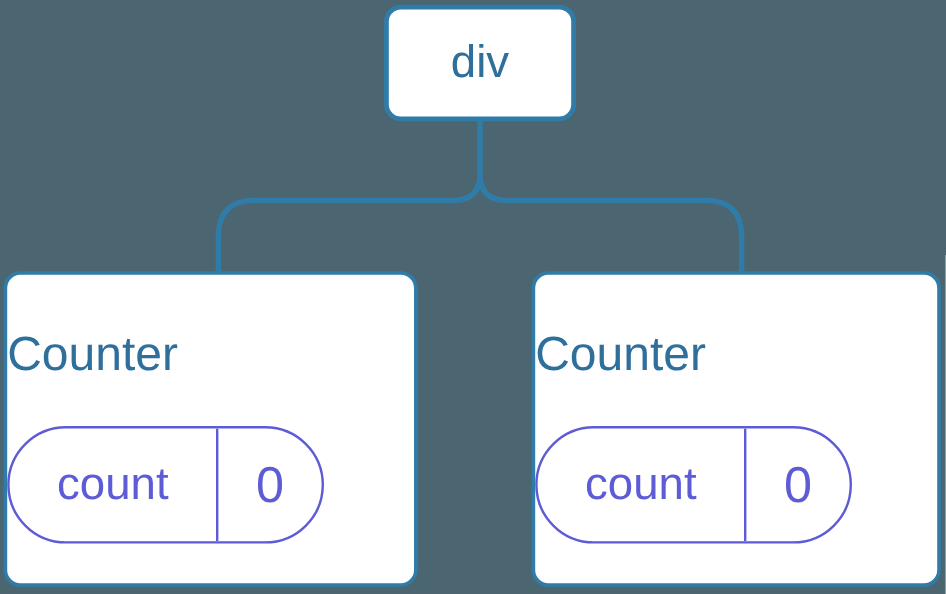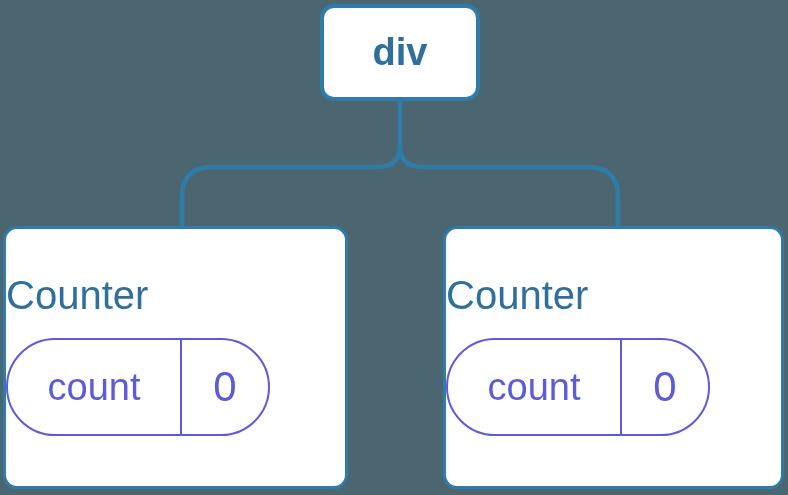--- a/index.html
+++ b/index.html
@@ -28,21 +28,21 @@
     box-sizing: border-box;
     background: var(--card-background, #FFFFFF);
     border: 4px solid var(--stroke-blue, #2F7CA8);
     border-radius: 14px;
     display: flex;
     align-items: center;
     justify-content: center;
   }
   .root-label {
     font-size: 38px;
-    font-weight: 700;
+    font-weight: 400;
     color: var(--text-blue, #2F6F9C);
   }
   .card {
     position: absolute;
     top: 226px;
     height: 263px;
     box-sizing: border-box;
     background: var(--card-background, #FFFFFF);
     border: 3px solid var(--stroke-blue, #2F7CA8);
     border-radius: 14px;
@@ -53,21 +53,21 @@
   .card-left  { left: 3px;   width: 345px; }
   .card-right { left: 443px; width: 341px; }
   .card-title {
     margin-top: 42px;
     font-size: 40px;
     font-weight: 500;
     line-height: 1.2;
     color: var(--text-blue, #2F6F9C);
   }
   .pill {
-    margin-top: 19px;
+    margin-top: 36px;
     width: 264px; height: 98px;
     box-sizing: border-box;
     border: 2px solid var(--purple, #5D5BD6);
     border-radius: 49px;
     display: flex;
     overflow: hidden;
   }
   .pill-key {
     flex: 0 0 172px;
     display: flex;

